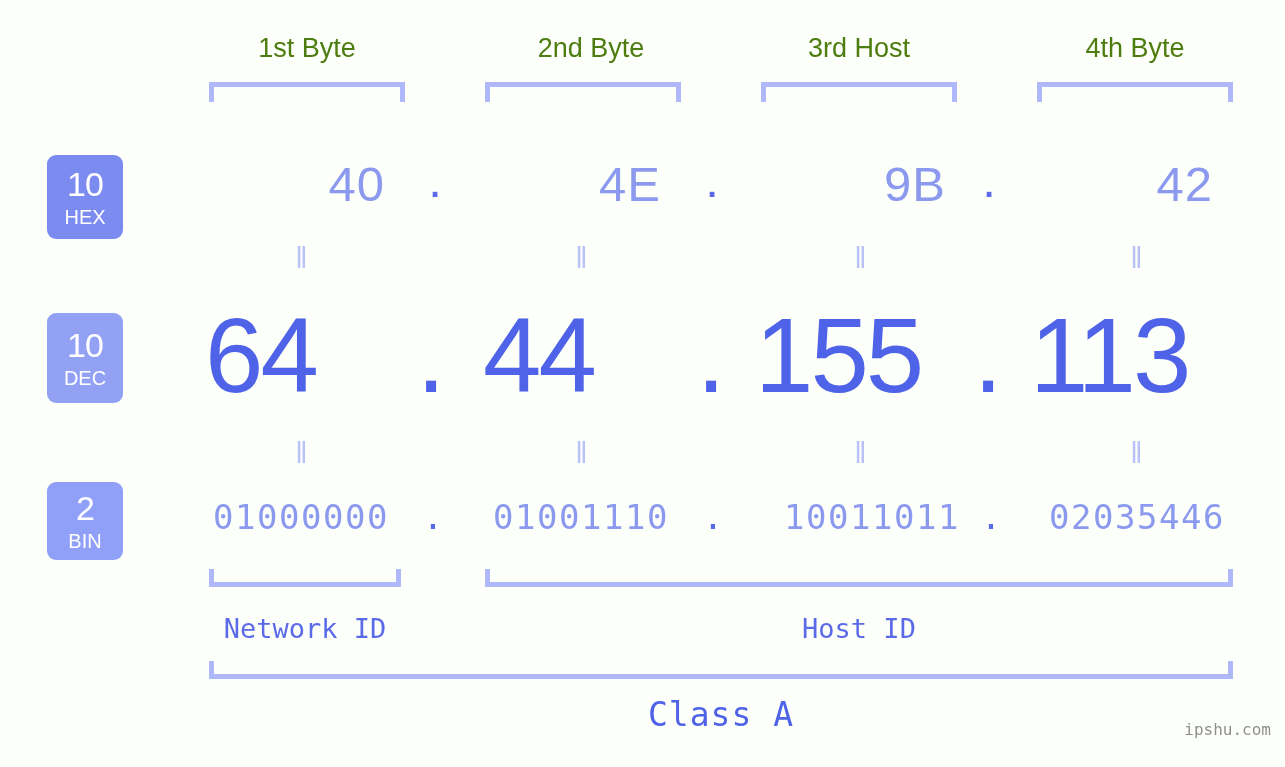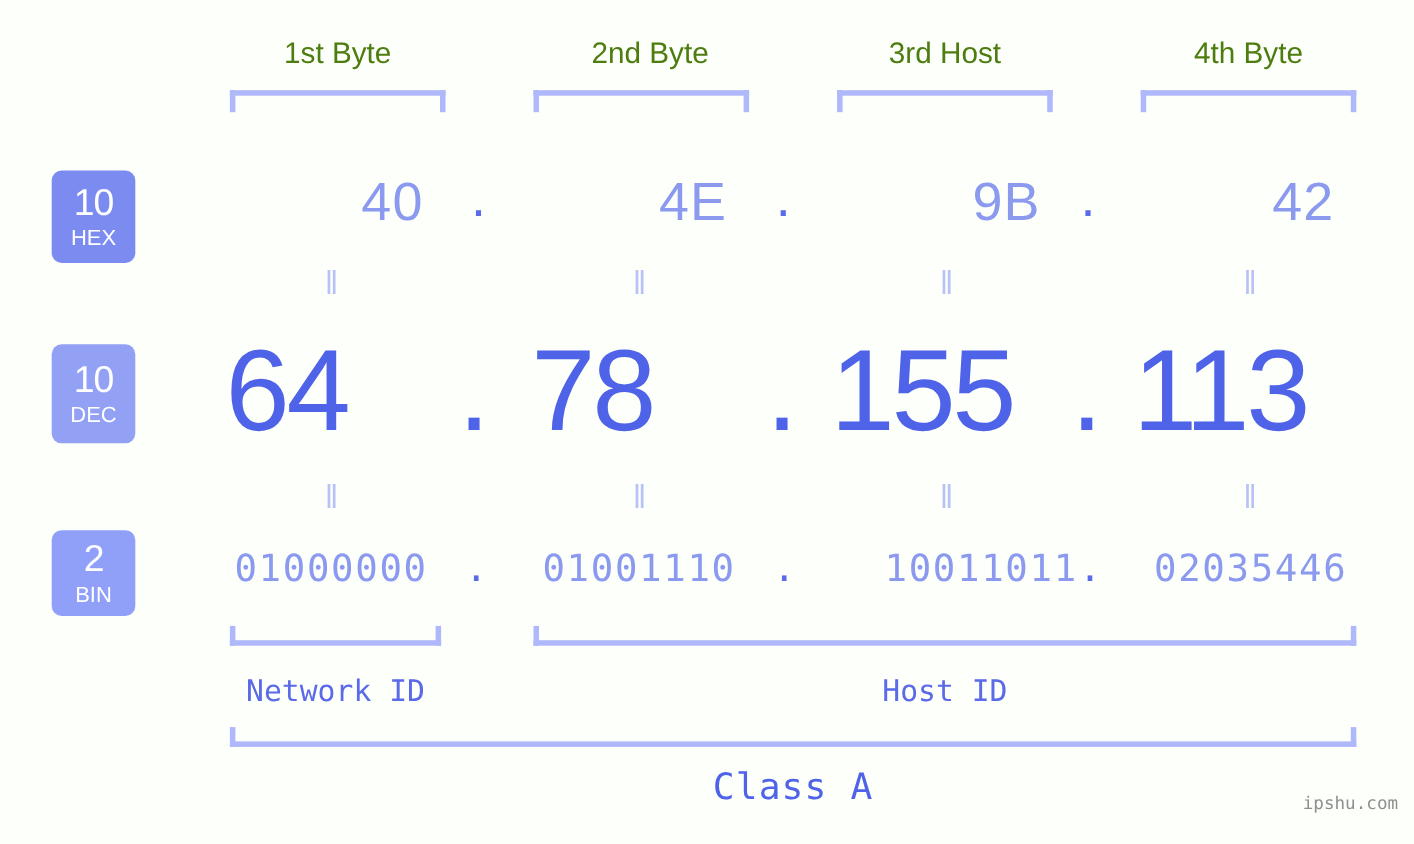--- a/index.html
+++ b/index.html
@@ -232,40 +232,40 @@
   <div class="hex-val" style="left:1037px; width:176px;">42</div>
 
   <div class="eq eq-top" style="left:286px;">‖</div>
   <div class="eq eq-top" style="left:566px;">‖</div>
   <div class="eq eq-top" style="left:845px;">‖</div>
   <div class="eq eq-top" style="left:1121px;">‖</div>
 
   <div class="dec-val" style="left:205px; width:196px;">64</div>
   <div class="dec-dot" style="left:413px;">.</div>
 
-  <div class="dec-val" style="left:483px; width:196px;">78</div>
+  <div class="dec-val" style="left:483px; width:196px;">44</div>
   <div class="dec-dot" style="left:693px;">.</div>
 
   <div class="dec-val" style="left:755px; width:206px;">155</div>
   <div class="dec-dot" style="left:970px;">.</div>
 
   <div class="dec-val" style="left:1030px; width:206px;">113</div>
 
   <div class="eq eq-bot" style="left:286px;">‖</div>
   <div class="eq eq-bot" style="left:566px;">‖</div>
   <div class="eq eq-bot" style="left:845px;">‖</div>
   <div class="eq eq-bot" style="left:1121px;">‖</div>
 
   <div class="bin-val" style="left:203px; width:196px;">01000000</div>
   <div class="bin-dot" style="left:421px;">.</div>
 
   <div class="bin-val" style="left:483px; width:196px;">01001110</div>
   <div class="bin-dot" style="left:701px;">.</div>
 
-  <div class="bin-val" style="left:794px; width:196px;">10011011</div>
+  <div class="bin-val" style="left:774px; width:196px;">10011011</div>
   <div class="bin-dot" style="left:979px;">.</div>
 
   <div class="bin-val" style="left:1039px; width:196px;">02035446</div>
 
   <div class="bracket-bottom" style="left:209px; width:192px; top:569px;"></div>
   <div class="bracket-bottom" style="left:485px; width:748px; top:569px;"></div>
 
   <div class="section-label" style="left:209px; width:192px; top:613px;">Network ID</div>
   <div class="section-label" style="left:485px; width:748px; top:613px;">Host ID</div>
 

